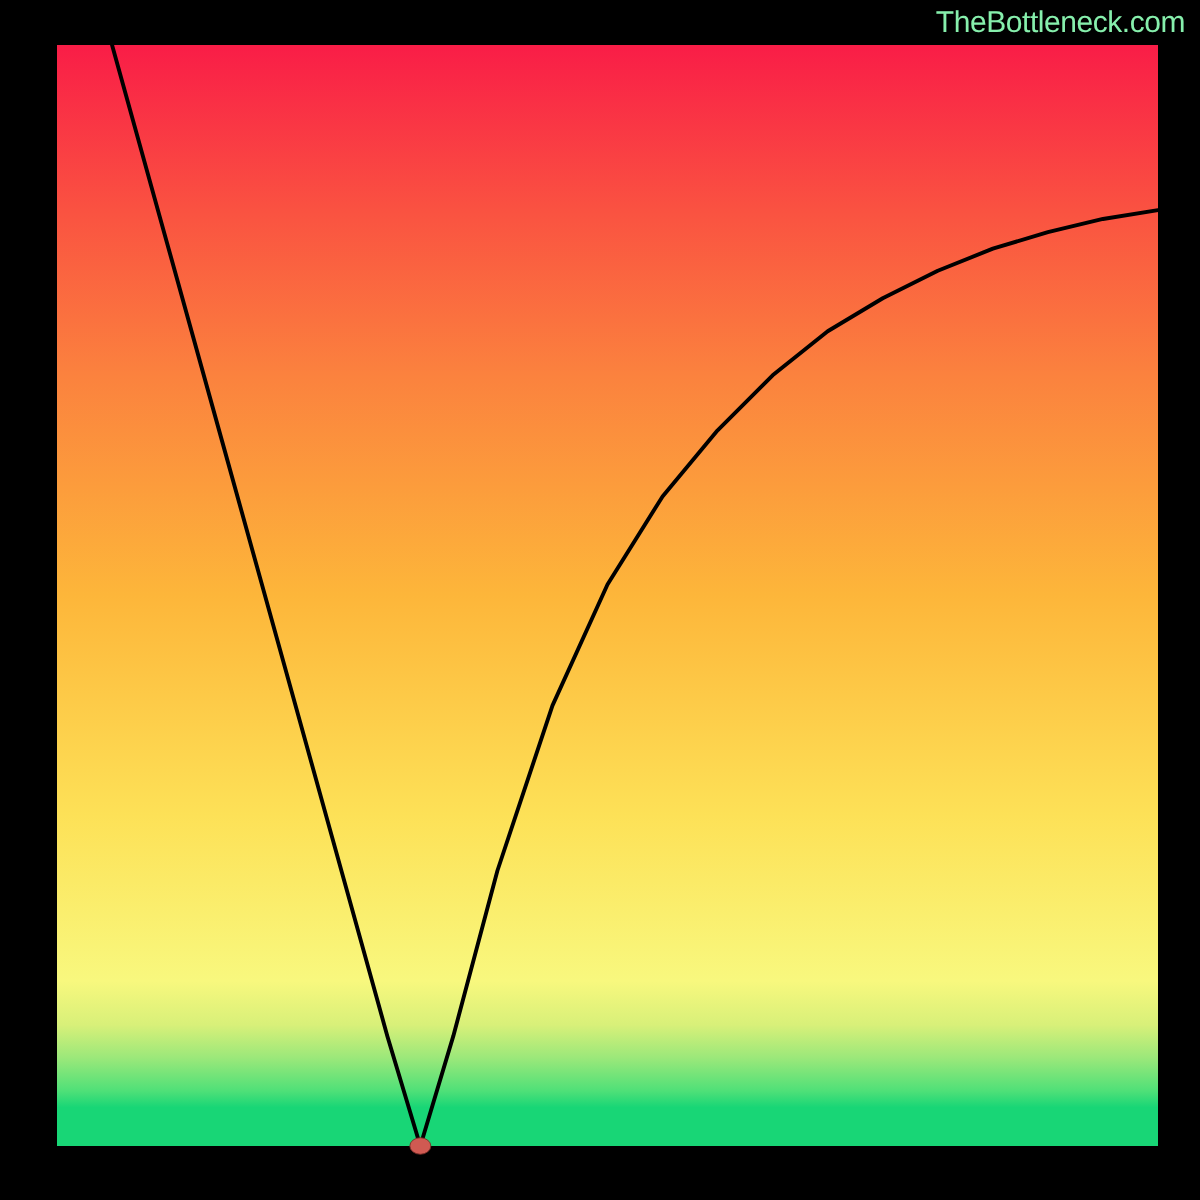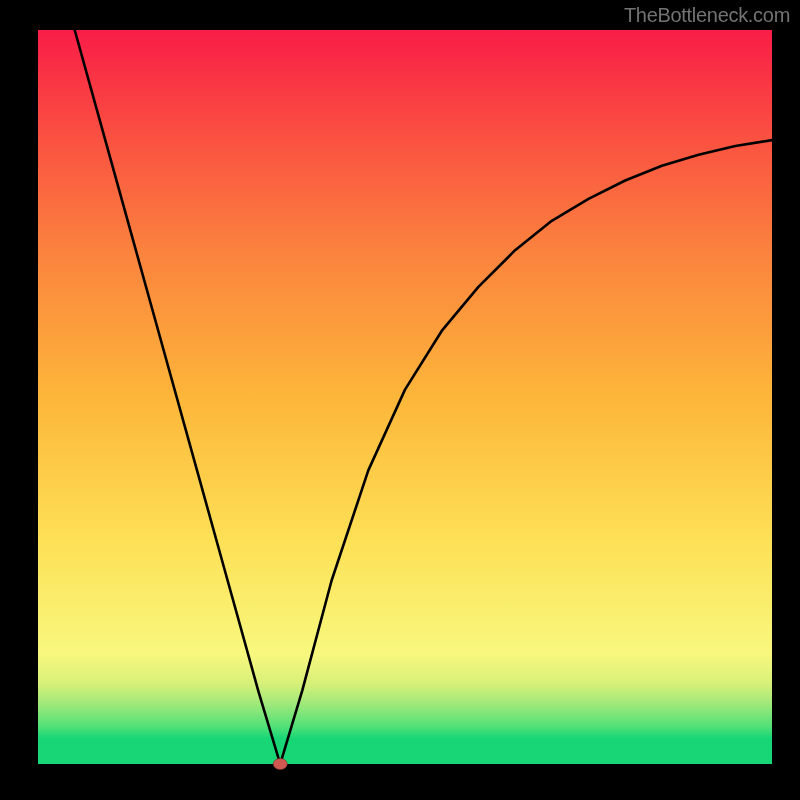--- a/index.html
+++ b/index.html
@@ -15,21 +15,21 @@
     position: absolute;
     top: 0;
     left: 0;
     width: 800px;
     height: 800px;
   }
   .watermark {
     position: absolute;
     top: 4px;
     right: 10px;
-    color: #737373;
+    color: #86efac;
     font-size: 20px;
     letter-spacing: -0.3px;
     font-weight: 500;
   }
   svg {
     display: block;
   }
 </style>
 </head>
 <body>

